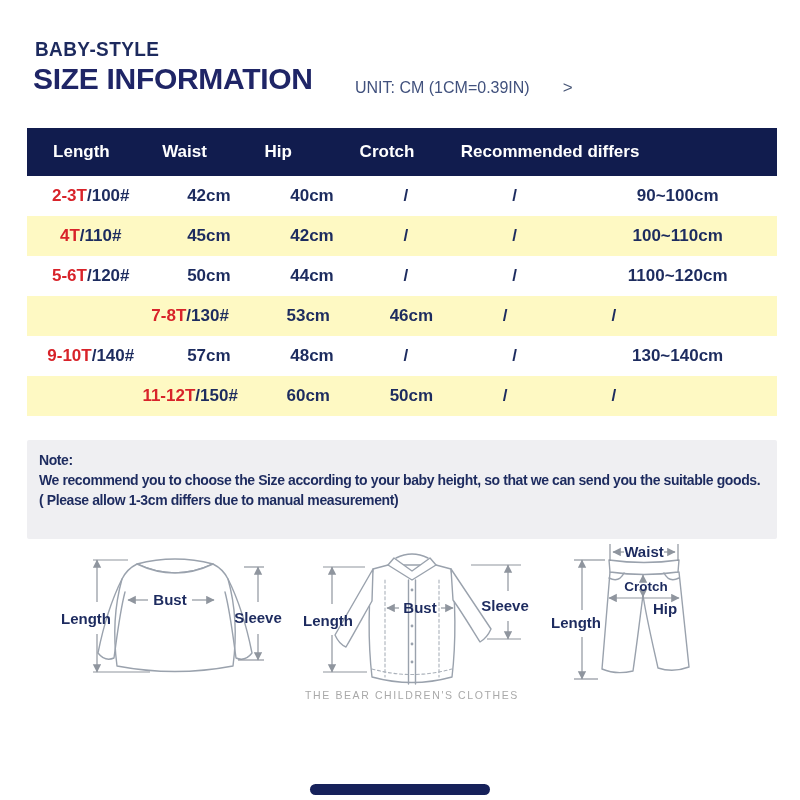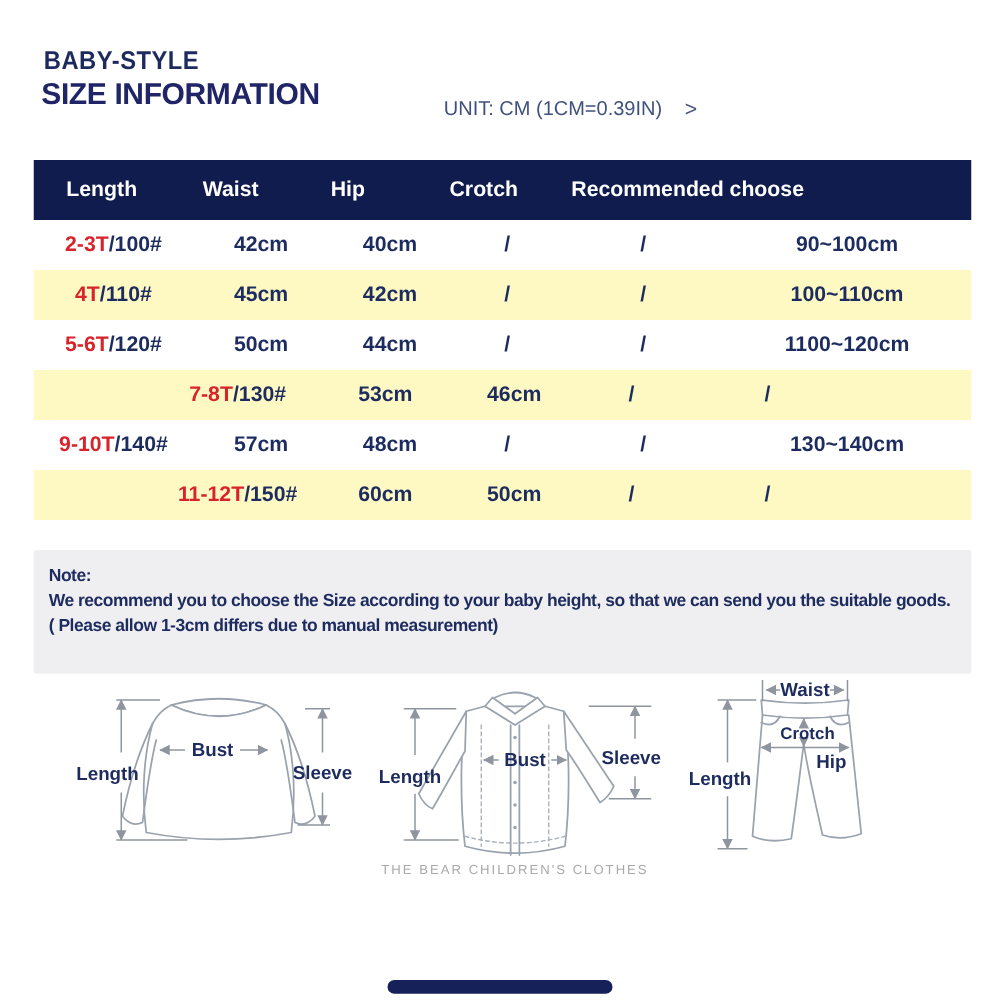--- a/index.html
+++ b/index.html
@@ -2,23 +2,23 @@
 <html><head>
 <meta charset="utf-8">
 <style>
   html,body{margin:0;padding:0;background:#ffffff;}
   .page{position:relative;width:800px;height:800px;background:#ffffff;overflow:hidden;
         font-family:"Liberation Sans","DejaVu Sans",sans-serif;color:#1d2b5f;}
 
   
   .brand{position:absolute;left:35px;top:38px;font-size:19px;font-weight:700;
          letter-spacing:.4px;color:#1d2a5e;transform:scaleY(1.08);transform-origin:left top;}
-  .title{position:absolute;left:33px;top:62px;font-size:24px;font-weight:800;
+  .title{position:absolute;left:33px;top:62px;font-size:30px;font-weight:800;
          letter-spacing:-.3px;color:#1f2566;}
-  .unit-row{position:absolute;left:355px;top:78px;display:flex;align-items:center;gap:18px;
+  .unit-row{position:absolute;left:355px;top:78px;display:flex;align-items:center;gap:33px;
             font-size:16px;color:#41517d;}
   .unit-chev{font-size:17px;color:#4a5878;}
 
   
   .size-table{position:absolute;left:27px;top:128px;width:750px;}
   .tr{display:flex;align-items:center;text-align:center;}
   .thead{background:#111c4e;color:#ffffff;height:48px;font-weight:700;font-size:17px;}
   .th .l1,.th .l2{display:block;font-size:16.5px;line-height:1.22;}
   .trow{height:40px;font-size:17px;font-weight:700;color:#1d2c5f;background:#ffffff;}
   .trow.alt{background:#fef9c3;justify-content:center;}
@@ -58,21 +58,21 @@
     <span>UNIT: CM (1CM=0.39IN)</span>
     <span class="unit-chev">&gt;</span>
   </div>
 
   <div class="size-table">
     <div class="tr thead">
       <div class="th c2">Length</div>
       <div class="th c3">Waist</div>
       <div class="th c4">Hip</div>
       <div class="th c5">Crotch</div>
-      <div class="th c6">Recommended choose</div>
+      <div class="th c6">Recommended differs</div>
     </div>
 
     <div class="tr trow">
       <div class="td c1"><span class="red">2-3T</span><span>/100#</span></div>
       <div class="td c2">42cm</div>
       <div class="td c3">40cm</div>
       <div class="td c4">/</div>
       <div class="td c5">/</div>
       <div class="td c6">90~100cm</div>
     </div>

